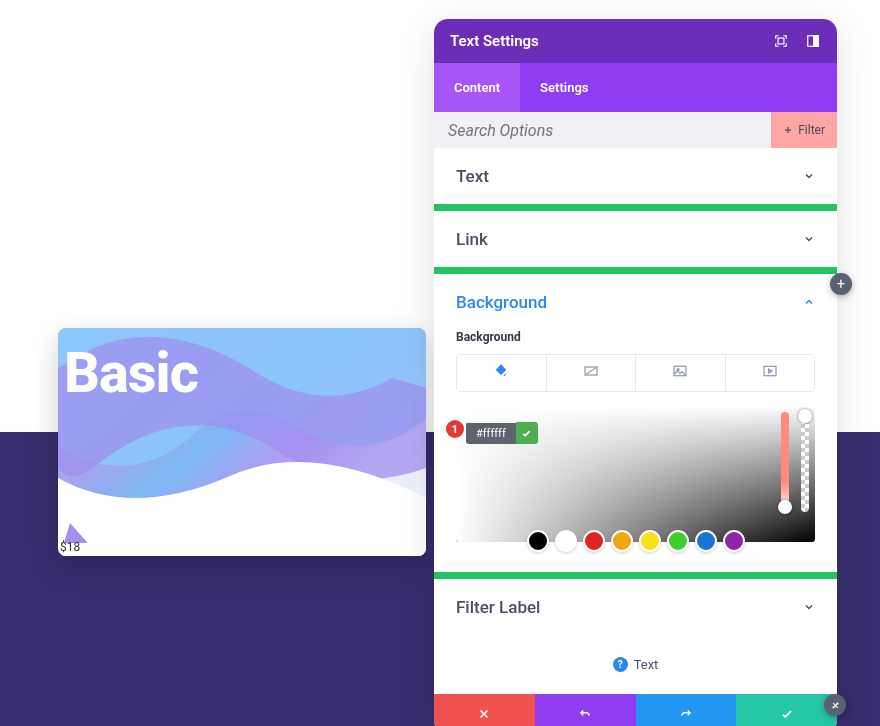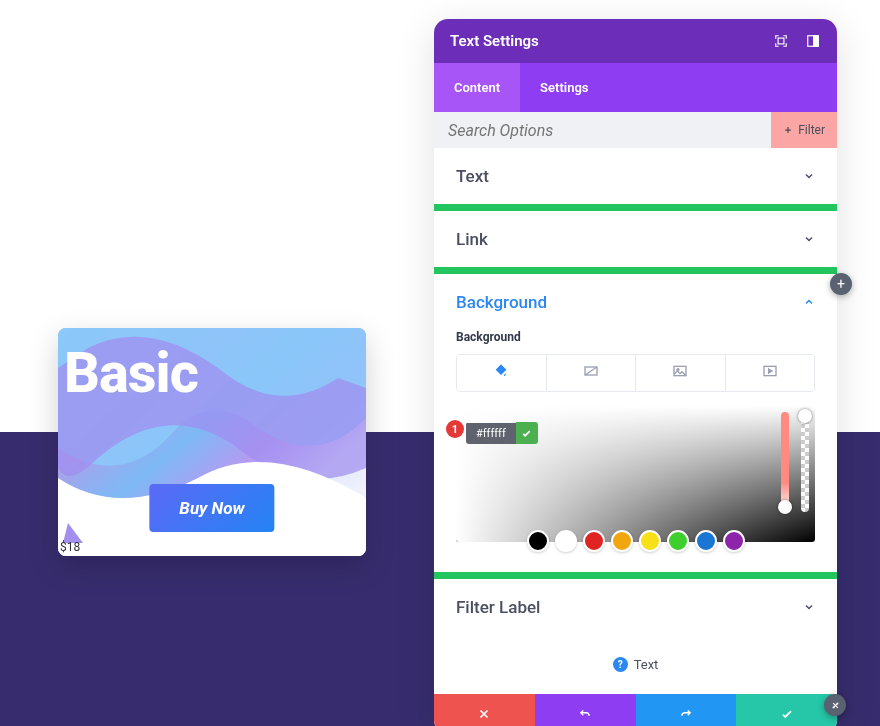--- a/index.html
+++ b/index.html
@@ -1,20 +1,20 @@
 <!DOCTYPE html>
 <html><head>
 <meta charset="utf-8">
 <style>
 *{box-sizing:border-box;margin:0;padding:0;font-family:-apple-system,BlinkMacSystemFont,"Segoe UI",Roboto,Helvetica,Arial,sans-serif}
 body{width:880px;height:726px;background:#fff;position:relative;overflow:hidden}
 .bg-band{position:absolute;left:0;right:0;top:432px;bottom:0;background:#372d6e}
 
 
-.card{position:absolute;left:58px;top:328px;width:308px;height:228px;border-radius:8px;box-shadow:0 10px 30px rgba(0,0,0,.18);overflow:hidden;background:#fff}
+.card{position:absolute;left:58px;top:328px;width:368px;height:228px;border-radius:8px;box-shadow:0 10px 30px rgba(0,0,0,.18);overflow:hidden;background:#fff}
 .card-art{position:absolute;inset:0;background:linear-gradient(140deg,#8cc8f9 0%,#a7a3ec 30%,#7db9f5 45%,#b49bf2 60%,#e3e8fa 75%,#fff 100%)}
 .card-art svg{position:absolute;inset:0;width:100%;height:100%}
 .card-title{position:absolute;left:6px;top:12px;font-size:56px;font-weight:800;color:#fff;letter-spacing:-1px}
 .buy{position:absolute;left:50%;transform:translateX(-50%);bottom:24px;padding:14px 30px;border:none;border-radius:4px;background:linear-gradient(135deg,#5b6af6 0%,#2583f4 100%);color:#fff;font-weight:700;font-style:italic;font-size:17px;cursor:pointer}
 .price{position:absolute;left:60px;top:540px;font-size:12px;color:#333}
 
 
 .panel{position:absolute;left:434px;top:19px;width:403px;background:#fff;box-shadow:0 8px 40px rgba(0,0,0,.12);border-radius:14px;overflow:hidden}
 .panel-header{background:#6c2eb9;height:44px;display:flex;align-items:center;padding:0 16px;justify-content:space-between}
 .panel-header h2{color:#fff;font-size:15px;font-weight:600}
@@ -87,21 +87,20 @@
 <div class="card">
   <div class="card-art">
     <svg viewBox="0 0 308 228" preserveAspectRatio="none">
       <path d="M0 0 L308 0 L308 90 Q260 140 200 100 Q150 60 110 110 Q60 160 0 120 Z" fill="#8cc8f9" opacity=".9"></path>
       <path d="M30 20 Q90 -10 160 40 Q220 90 280 50 L308 60 L308 140 Q240 170 180 120 Q110 70 40 130 Q10 160 0 140 L0 40 Z" fill="#a08cf0" opacity=".7"></path>
       <path d="M0 150 Q60 190 140 150 Q210 110 308 170 L308 228 L0 228 Z" fill="#ffffff"></path>
       <path d="M10 195 L25 215 L5 215 Z" fill="#7c5fe6" opacity=".7"></path>
     </svg>
   </div>
   <div class="card-title">Basic</div>
-  <button class="buy">Buy Now</button>
 </div>
 <div class="price">$18</div>
 
 <div class="panel">
   <div class="panel-header">
     <h2>Text Settings</h2>
     <div class="header-icons">
       <span class="hicon">
           <svg viewBox="0 0 24 24" fill="none" stroke="currentColor" stroke-width="2">
             <rect x="7" y="7" width="10" height="10"></rect>

